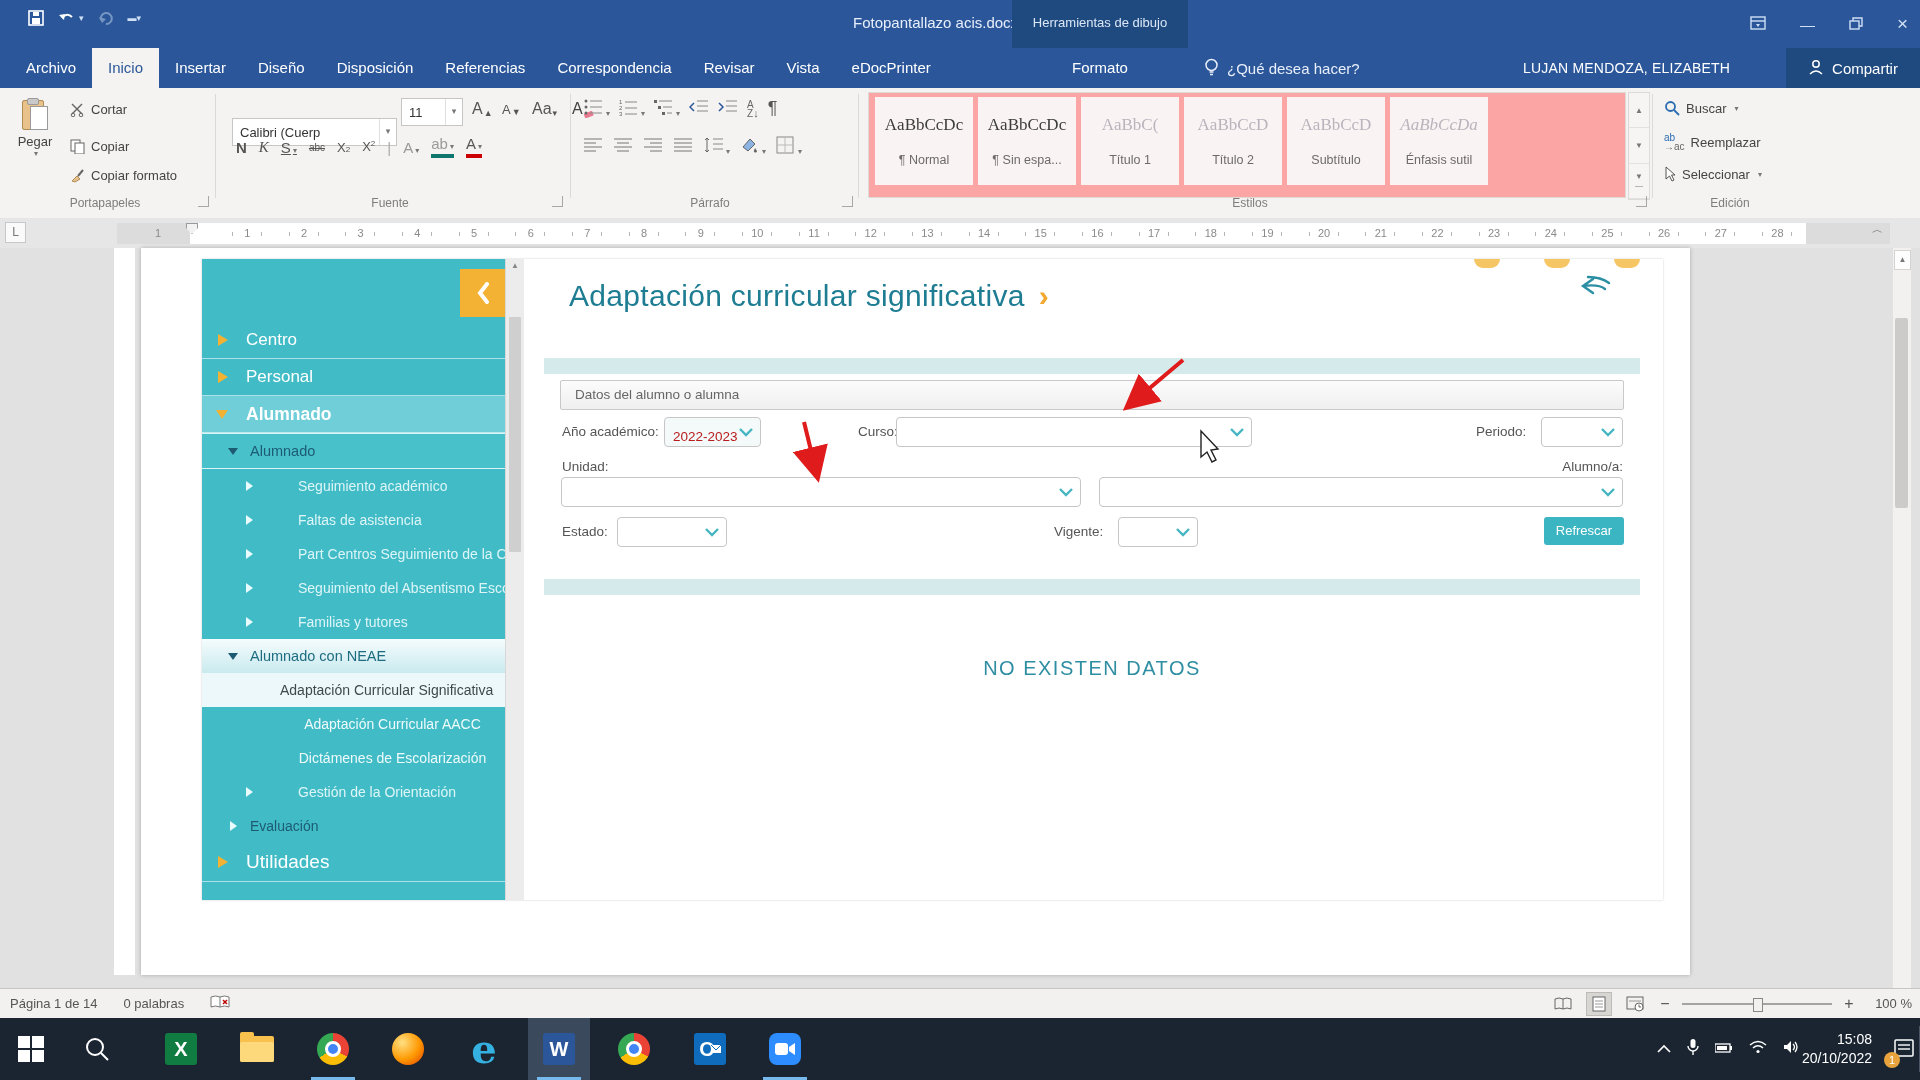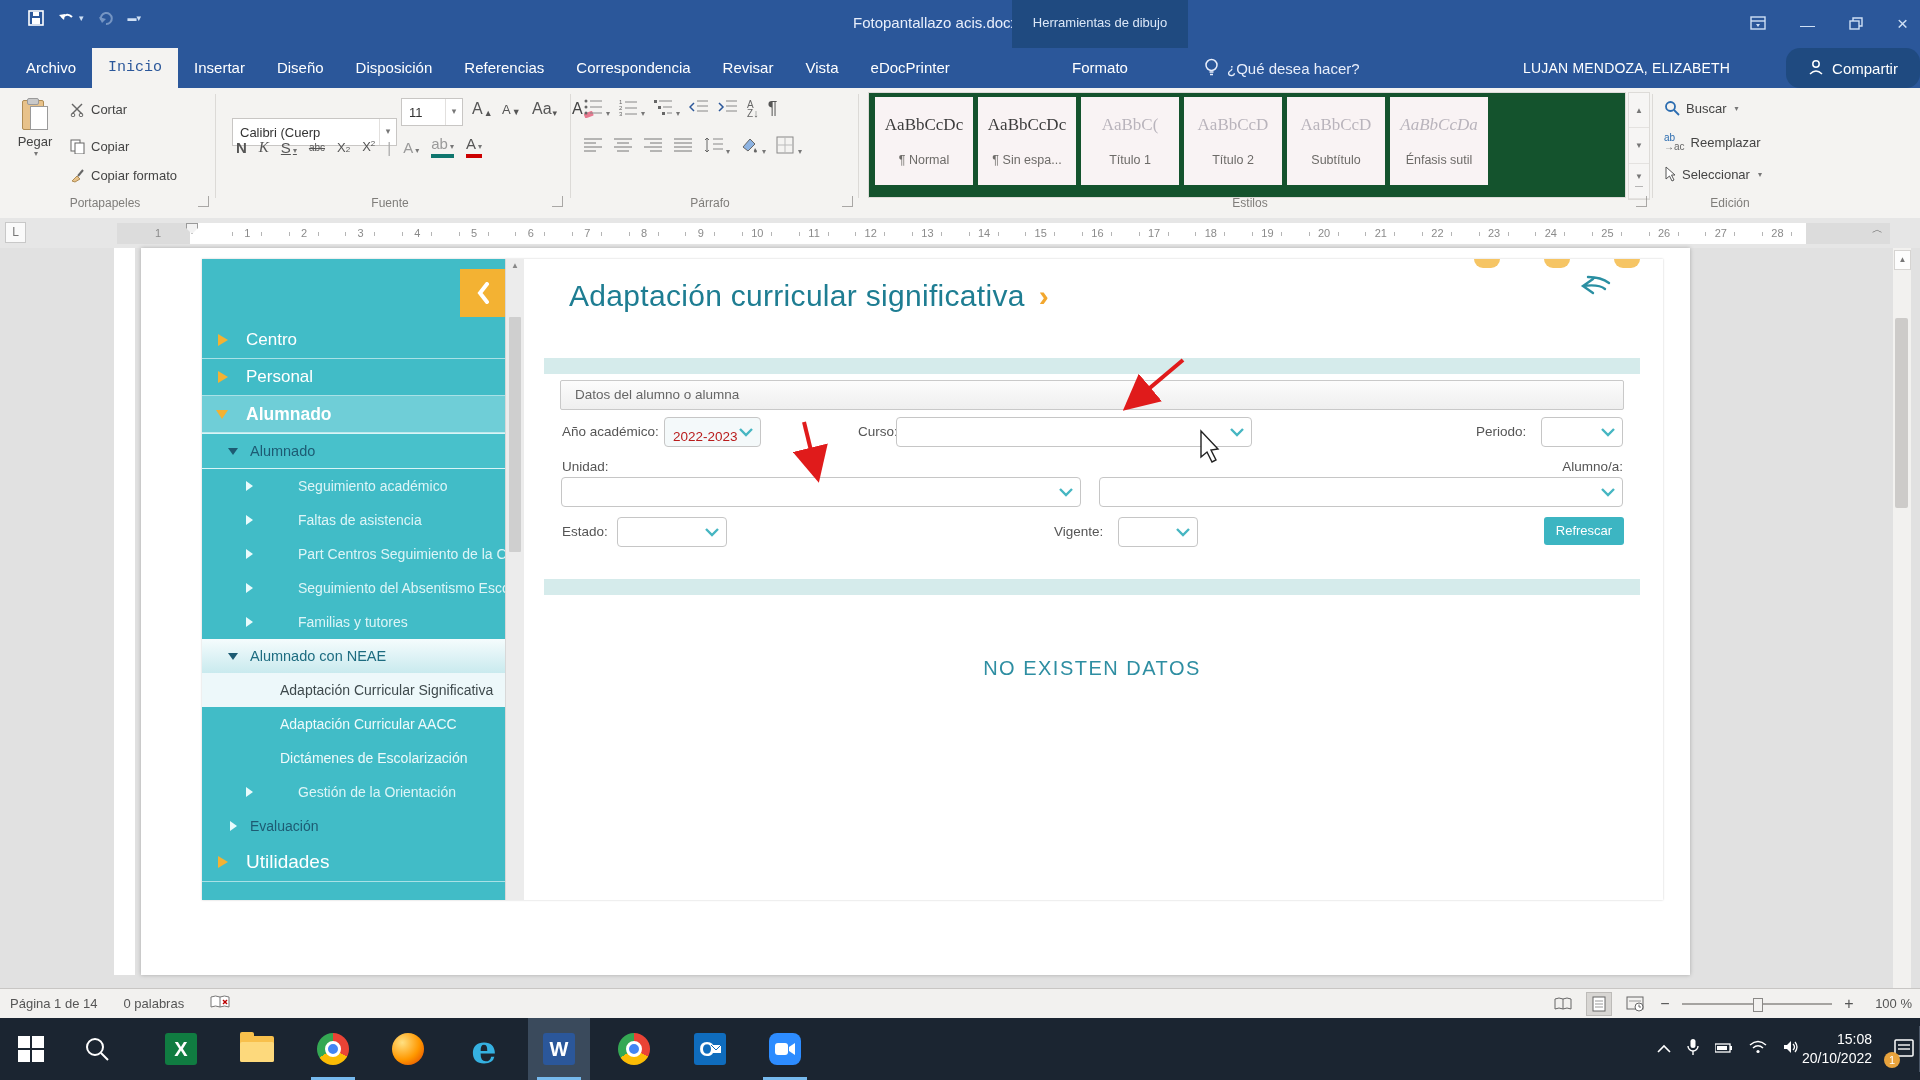--- a/index.html
+++ b/index.html
@@ -13,25 +13,25 @@
   .qat .caret{font-size:9px;color:#cfe0f5;}
   .doc-title{position:absolute;left:0;right:0;top:14px;text-align:center;font-size:15px;color:#e8eefb;}
   .ctx-block{position:absolute;left:1012px;top:0;width:176px;height:88px;background:#1f4a80;}
   .ctx-label{position:absolute;left:0;right:0;top:15px;text-align:center;font-size:13px;color:#dbe7f7;}
   .win-controls{position:absolute;right:12px;top:0;height:48px;display:flex;align-items:center;gap:34px;}
   .win-controls span{color:#cfe0f5;font-size:15px;cursor:default;}
   
   .tabsrow{position:absolute;left:0;top:48px;width:1920px;height:40px;background:#2b579a;}
   .tabs{position:absolute;left:10px;top:0;height:40px;display:flex;}
   .tab{height:40px;line-height:40px;padding:0 16px;font-size:15px;color:#fff;white-space:nowrap;}
-  .tab.t-active{background:#f4f3f1;color:#2b579a;font-family:Liberation Mono, monospace;}
+  .tab.t-active{background:#f4f3f1;color:#2b579a;}
   .tab-formato{position:absolute;left:1040px;top:0;width:120px;text-align:center;padding:0;}
   .tellme{position:absolute;left:1204px;top:0;height:40px;display:flex;align-items:center;gap:8px;color:#e8eefb;font-size:15px;}
   .username{position:absolute;left:1523px;top:0;height:40px;line-height:40px;font-size:14px;color:#fff;letter-spacing:.2px;}
-  .share{position:absolute;left:1786px;top:0;height:40px;width:134px;background:#1f4a80;display:flex;align-items:center;justify-content:center;gap:8px;color:#fff;font-size:15px;border-radius:14px;}
+  .share{position:absolute;left:1786px;top:0;height:40px;width:134px;background:#1f4a80;display:flex;align-items:center;justify-content:center;gap:8px;color:#fff;font-size:15px;}
   
   .ribbon{position:absolute;left:0;top:88px;width:1920px;height:130px;background:#f4f3f1;border-bottom:1px solid #d4d2cf;color:#444;}
   .gdiv{position:absolute;top:6px;height:104px;width:1px;background:#dcdad7;}
   .glabel{position:absolute;top:108px;font-size:12px;color:#7f7d7a;text-align:center;}
   .launcher{position:absolute;top:108px;width:10px;height:10px;border-left:1px solid #8a8886;border-bottom:1px solid #8a8886;transform:rotate(-90deg);opacity:.7;}
   .rbtn{position:absolute;display:flex;align-items:center;gap:6px;font-size:13px;color:#444;white-space:nowrap;}
   .paste{position:absolute;left:8px;top:8px;width:54px;height:96px;text-align:center;font-size:13px;color:#444;}
   .clipboard-ic{position:relative;width:26px;height:32px;margin:2px auto 4px;}
   .clip-body{position:absolute;left:0;top:2px;width:20px;height:28px;background:#e8c28a;border:1px solid #b08d55;border-radius:2px;}
   .clip-page{position:absolute;left:8px;top:8px;width:16px;height:22px;background:#fff;border:1px solid #9a9a9a;}
@@ -39,21 +39,21 @@
   .combo{position:absolute;height:26px;background:#fff;border:1px solid #c8c6c4;display:flex;align-items:center;font-size:13px;color:#333;}
   .combo .val{flex:1;padding-left:7px;overflow:hidden;white-space:nowrap;}
   .combo .dd{width:16px;color:#777;font-size:9px;text-align:center;border-left:1px solid #e2e0de;align-self:stretch;line-height:24px;}
   .fbtn{position:absolute;font-size:16px;color:#555;display:flex;align-items:flex-end;gap:1px;}
   .fbtn small{font-size:9px;}
   .glyphrow{position:absolute;display:flex;align-items:center;gap:12px;font-size:15px;color:#555;}
   .under-red{border-bottom:4px solid #c00;line-height:15px;}
   .under-gray{border-bottom:4px solid #0f766e;line-height:15px;color:#9a9a9a;}
   .mini-caret{font-size:8px;color:#777;margin-left:2px;}
   .icon22{width:20px;height:18px;}
-  .styles-gallery{position:absolute;left:868px;top:4px;width:758px;height:106px;background:#14532d;border:1px solid #dddbd8;display:flex;padding:4px 2px 0 6px;box-sizing:border-box;gap:5px;}
+  .styles-gallery{position:absolute;left:868px;top:4px;width:758px;height:106px;background:#fca5a5;border:1px solid #dddbd8;display:flex;padding:4px 2px 0 6px;box-sizing:border-box;gap:5px;}
   .style-card{width:98px;height:88px;background:#f9f3f4;text-align:center;cursor:pointer;}
   .style-card .sample{height:56px;display:flex;align-items:center;justify-content:center;font-size:17px;color:#3d3d3d;font-family:"Liberation Serif",serif;}
   .style-card .slabel{font-size:12.5px;color:#6d6b68;}
   .style-card.t-dim .sample{color:#b9b4bc;}
   .style-card.t-big .sample{font-size:30px;color:#5a5a5a;}
   .style-card.t-ital .sample{font-style:italic;color:#b9b4bc;}
   .gal-scroll{position:absolute;left:1628px;top:4px;width:20px;height:106px;border:1px solid #dddbd8;background:#f6f5f4;display:flex;flex-direction:column;}
   .gal-scroll span{flex:1;display:flex;align-items:center;justify-content:center;font-size:8px;color:#777;border-bottom:1px solid #e4e2e0;}
   .edit-group .rbtn{left:1664px;}
   
@@ -81,21 +81,21 @@
   .side-list{position:absolute;left:0;top:63px;width:303px;list-style:none;margin:0;padding:0;}
   .side-list li{position:relative;height:34px;line-height:34px;white-space:nowrap;overflow:hidden;cursor:pointer;}
   .arr{position:absolute;top:50%;width:0;height:0;}
   li.t-root,li.t-root-lg{height:36px;line-height:36px;font-size:17px;color:#fff;padding-left:44px;border-bottom:1px solid rgba(255,255,255,.55);}
   li.t-root-lg{height:38px;line-height:38px;font-size:19px;}
   li.t-root-active{height:36px;line-height:36px;font-size:17.5px;font-weight:bold;color:#fff;padding-left:44px;background:#6fced7;border-bottom:1px solid rgba(255,255,255,.55);}
   li.t-sub-head{background:#48c1cb;border-top:1px solid #d9f5f7;border-bottom:1px solid #d9f5f7;color:#1d5b73;font-size:14.5px;padding-left:48px;}
   li.t-item2{color:#ddf5f7;font-size:14px;padding-left:96px;}
   li.t-neae-head{background:linear-gradient(#f5fcfd,#c9eaee);color:#1d6c80;font-size:14.5px;padding-left:48px;}
   li.t-leaf-sel{background:#edf8fa;color:#3f4a4d;font-size:14px;padding-left:78px;}
-  li.t-leaf{color:#eefafb;font-size:14px;padding-left:78px;}
+  li.t-leaf{color:#eefafb;font-size:14px;padding-left:78px;text-align:center;}
   li.t-item1{color:#1d5b73;font-size:14px;padding-left:48px;}
   .arr-yr{left:16px;margin-top:-6px;border-left:10px solid #f3b233;border-top:6px solid transparent;border-bottom:6px solid transparent;}
   .arr-yd{left:14px;margin-top:-4px;border-top:9px solid #f3b233;border-left:6px solid transparent;border-right:6px solid transparent;}
   .arr-dd{left:26px;margin-top:-3px;border-top:7px solid #1d5b73;border-left:5px solid transparent;border-right:5px solid transparent;}
   .arr-wr{left:44px;margin-top:-5px;border-left:7px solid #e9fbfc;border-top:5px solid transparent;border-bottom:5px solid transparent;}
   .arr-lr{left:28px;margin-top:-5px;border-left:7px solid #e9fbfc;border-top:5px solid transparent;border-bottom:5px solid transparent;}
   .app-scroll{position:relative;width:18px;background:#ececec;flex:none;border-left:1px solid #d8d8d8;}
   .app-scroll .thumb{position:absolute;left:3px;top:58px;width:12px;height:235px;background:#cfcfcf;border-radius:1px;}
   .app-scroll .uarr{position:absolute;left:0;top:0;width:18px;text-align:center;font-size:8px;color:#888;line-height:14px;}
   .main{position:relative;flex:1;background:#fff;}

